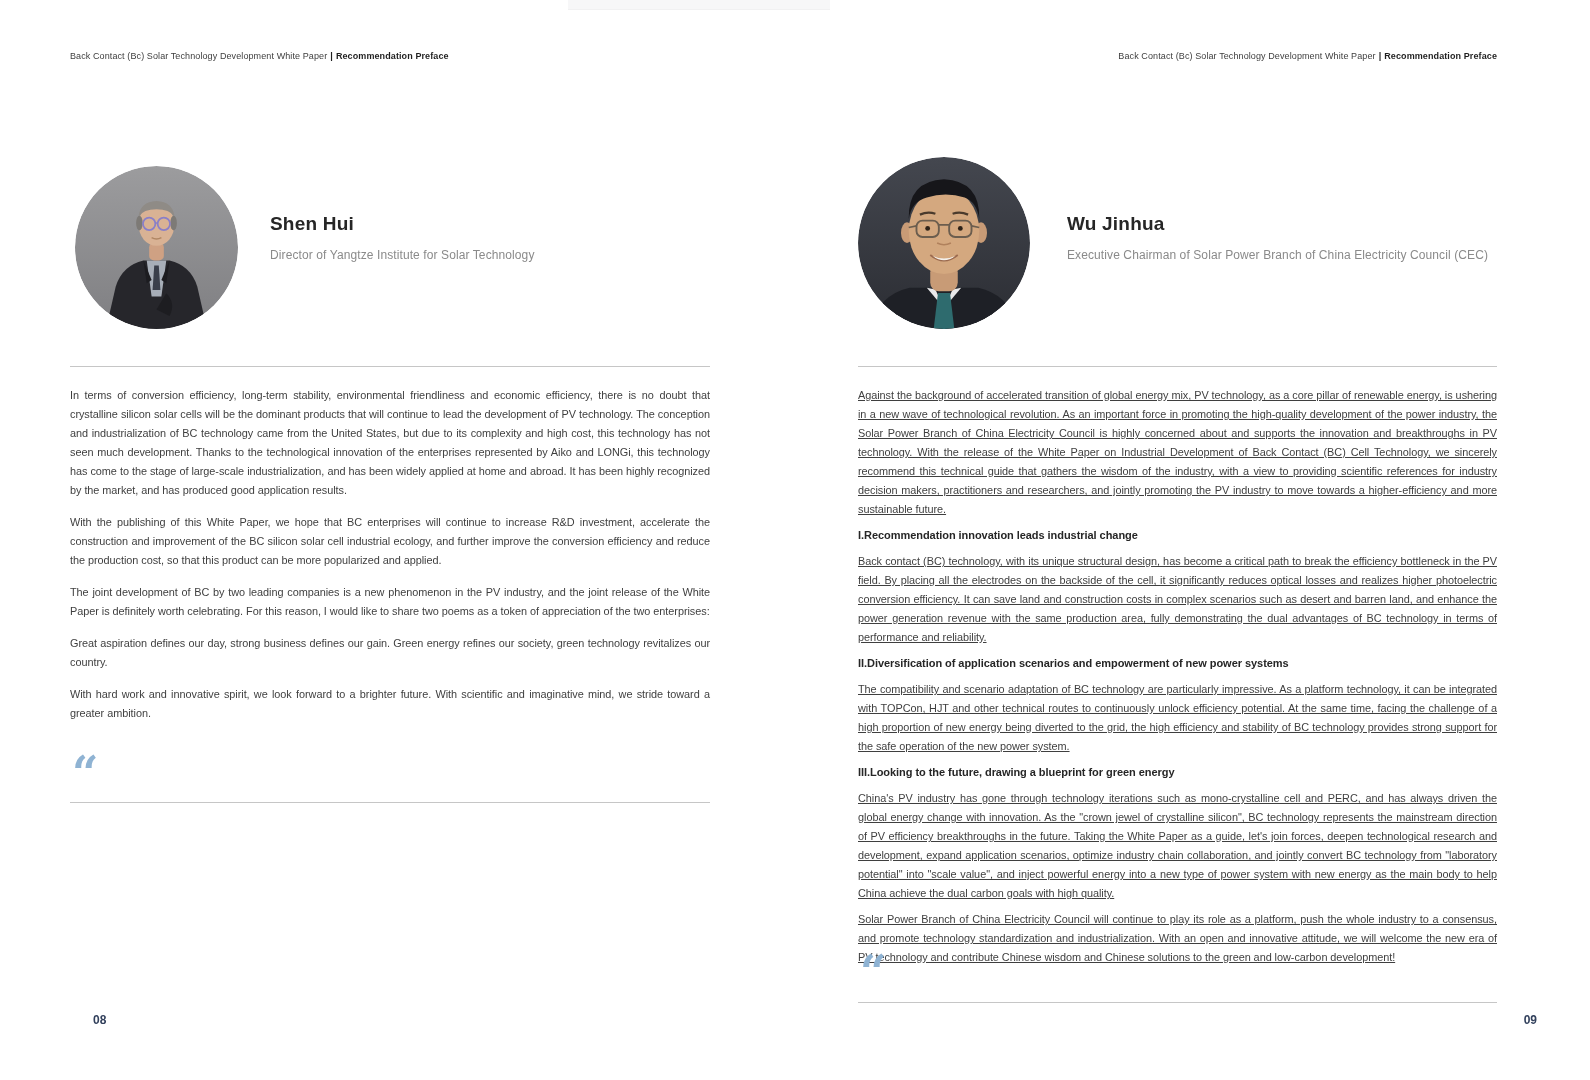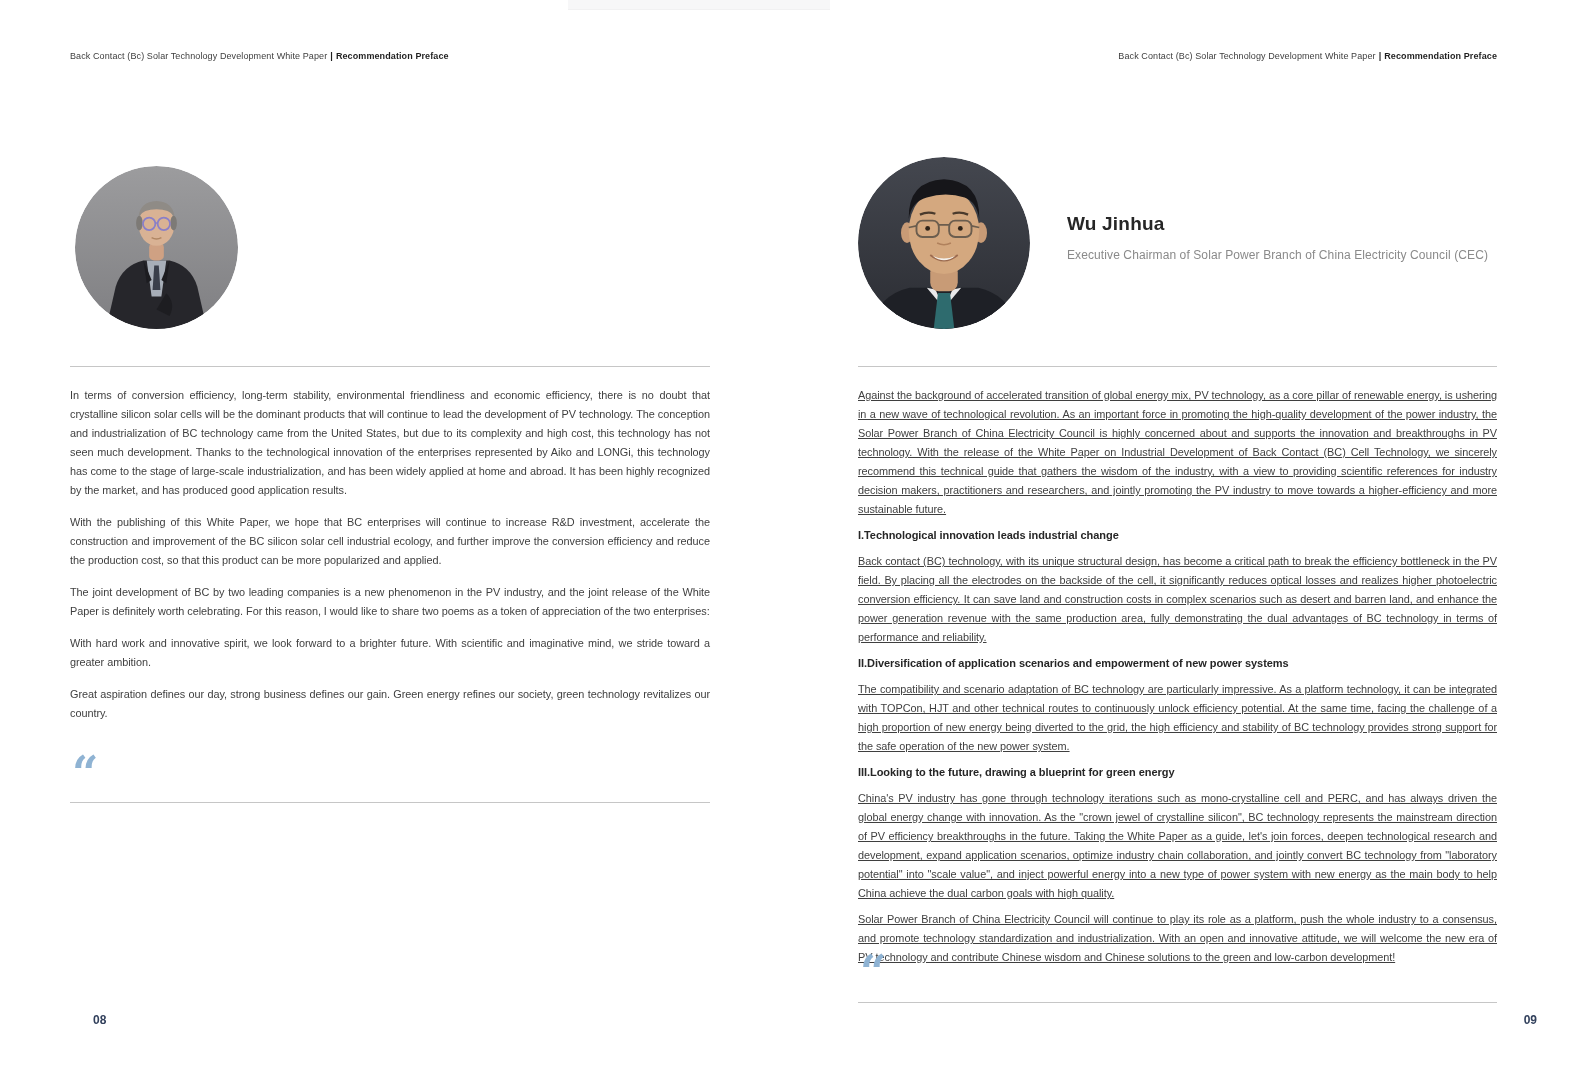--- a/index.html
+++ b/index.html
@@ -109,29 +109,33 @@
         <ellipse cx="60.5" cy="35" rx="2" ry="4.5" fill="#7d7a76"></ellipse>
         <circle cx="45.5" cy="35.5" r="3.8" fill="none" stroke="#8a7fc8" stroke-width="1.1"></circle>
         <circle cx="54.5" cy="35.5" r="3.8" fill="none" stroke="#8a7fc8" stroke-width="1.1"></circle>
         <line x1="49.3" y1="35" x2="50.7" y2="35" stroke="#8a7fc8" stroke-width="1"></line>
         <path d="M47,44 Q50,45.6 53,44" fill="none" stroke="#b08663" stroke-width="0.9"></path>
         <path d="M56,78 Q62,84 58,92 L50,88 Z" fill="#1d1d21"></path>
       </g>
     </svg>
   </div>
 
+  <div class="profile-block">
+    <div class="person-name">Shen Hui</div>
+    <div class="person-title">Director of Yangtze Institute for Solar Technology</div>
+  </div>
 
   <div class="rule rule-top"></div>
 
   <div class="doc-body">
     <p>In terms of conversion efficiency, long-term stability, environmental friendliness and economic efficiency, there is no doubt that crystalline silicon solar cells will be the dominant products that will continue to lead the development of PV technology. The conception and industrialization of BC technology came from the United States, but due to its complexity and high cost, this technology has not seen much development. Thanks to the technological innovation of the enterprises represented by Aiko and LONGi, this technology has come to the stage of large-scale industrialization, and has been widely applied at home and abroad. It has been highly recognized by the market, and has produced good application results.</p>
     <p>With the publishing of this White Paper, we hope that BC enterprises will continue to increase R&amp;D investment, accelerate the construction and improvement of the BC silicon solar cell industrial ecology, and further improve the conversion efficiency and reduce the production cost, so that this product can be more popularized and applied.</p>
     <p>The joint development of BC by two leading companies is a new phenomenon in the PV industry, and the joint release of the White Paper is definitely worth celebrating. For this reason, I would like to share two poems as a token of appreciation of the two enterprises:</p>
+    <p>Great aspiration defines our day, strong business defines our gain. Green energy refines our society, green technology revitalizes our country.</p>
     <p>With hard work and innovative spirit, we look forward to a brighter future. With scientific and imaginative mind, we stride toward a greater ambition.</p>
-    <p>Great aspiration defines our day, strong business defines our gain. Green energy refines our society, green technology revitalizes our country.</p>
   </div>
 
   <div class="quote-mark">“</div>
   <div class="rule rule-bottom"></div>
   <div class="page-number">08</div>
 </div>
 
 <div class="page page-right">
   <div class="doc-header">
     <span>Back Contact (Bc) Solar Technology Development White Paper</span><span class="sep">|</span><span class="bold-part">Recommendation Preface</span>
@@ -177,21 +181,21 @@
 
   <div class="profile-block">
     <div class="person-name">Wu Jinhua</div>
     <div class="person-title">Executive Chairman of Solar Power Branch of China Electricity Council (CEC)</div>
   </div>
 
   <div class="rule rule-top"></div>
 
   <div class="doc-body">
     <p>Against the background of accelerated transition of global energy mix, PV technology, as a core pillar of renewable energy, is ushering in a new wave of technological revolution. As an important force in promoting the high-quality development of the power industry, the Solar Power Branch of China Electricity Council is highly concerned about and supports the innovation and breakthroughs in PV technology. With the release of the White Paper on Industrial Development of Back Contact (BC) Cell Technology, we sincerely recommend this technical guide that gathers the wisdom of the industry, with a view to providing scientific references for industry decision makers, practitioners and researchers, and jointly promoting the PV industry to move towards a higher-efficiency and more sustainable future.</p>
-    <div class="section-heading">I.Technological innovation leads industrial change</div>
+    <div class="section-heading">I.Recommendation innovation leads industrial change</div>
     <p>Back contact (BC) technology, with its unique structural design, has become a critical path to break the efficiency bottleneck in the PV field. By placing all the electrodes on the backside of the cell, it significantly reduces optical losses and realizes higher photoelectric conversion efficiency. It can save land and construction costs in complex scenarios such as desert and barren land, and enhance the power generation revenue with the same production area, fully demonstrating the dual advantages of BC technology in terms of performance and reliability.</p>
     <div class="section-heading">II.Diversification of application scenarios and empowerment of new power systems</div>
     <p>The compatibility and scenario adaptation of BC technology are particularly impressive. As a platform technology, it can be integrated with TOPCon, HJT and other technical routes to continuously unlock efficiency potential. At the same time, facing the challenge of a high proportion of new energy being diverted to the grid, the high efficiency and stability of BC technology provides strong support for the safe operation of the new power system.</p>
     <div class="section-heading">III.Looking to the future, drawing a blueprint for green energy</div>
     <p>China's PV industry has gone through technology iterations such as mono-crystalline cell and PERC, and has always driven the global energy change with innovation. As the "crown jewel of crystalline silicon", BC technology represents the mainstream direction of PV efficiency breakthroughs in the future. Taking the White Paper as a guide, let's join forces, deepen technological research and development, expand application scenarios, optimize industry chain collaboration, and jointly convert BC technology from "laboratory potential" into "scale value", and inject powerful energy into a new type of power system with new energy as the main body to help China achieve the dual carbon goals with high quality.</p>
     <p>Solar Power Branch of China Electricity Council will continue to play its role as a platform, push the whole industry to a consensus, and promote technology standardization and industrialization. With an open and innovative attitude, we will welcome the new era of PV technology and contribute Chinese wisdom and Chinese solutions to the green and low-carbon development!</p>
   </div>
 
   <div class="quote-mark">“</div>
   <div class="rule rule-bottom"></div>

